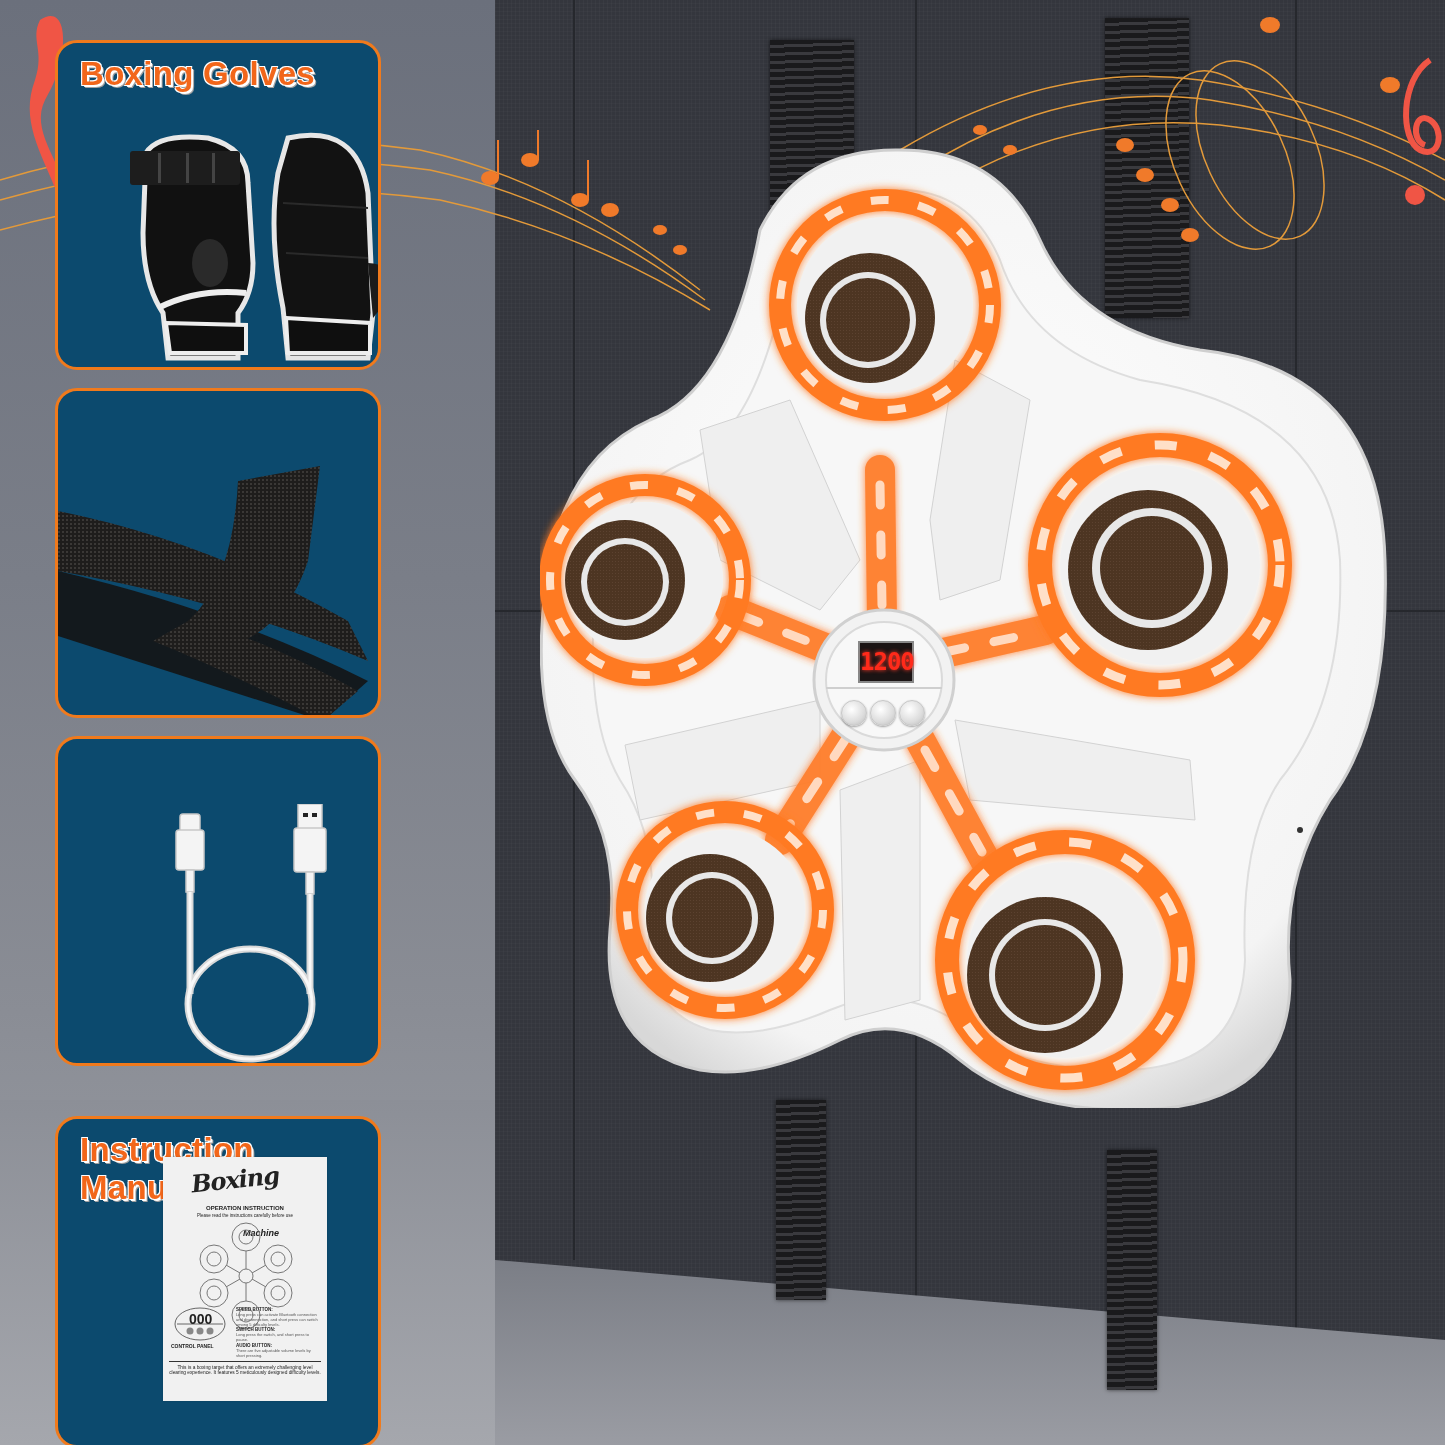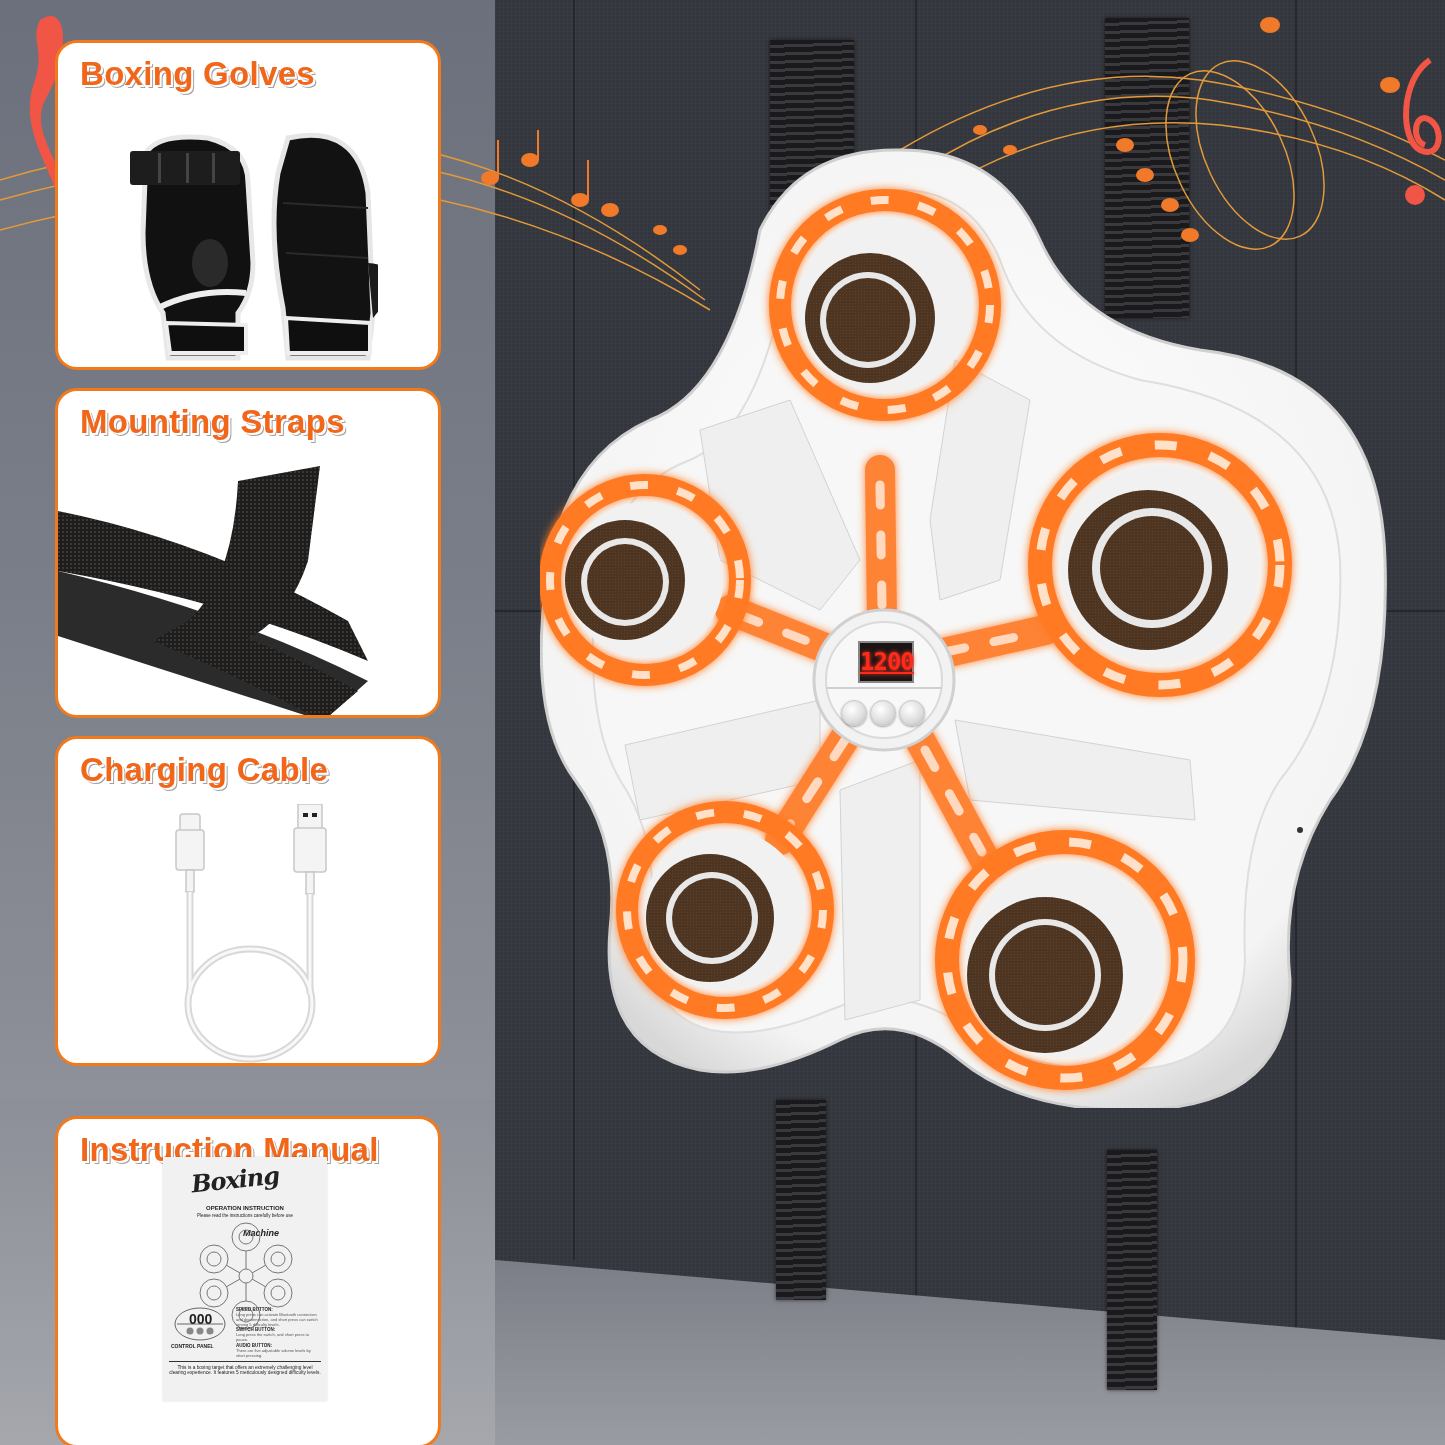--- a/index.html
+++ b/index.html
@@ -15,32 +15,32 @@
       repeating-linear-gradient(0deg,rgba(255,255,255,0.02) 0 1px,transparent 1px 4px);}
   .wall-seam{position:absolute;background:#26282d;}
   .floor{position:absolute;left:495px;top:1260px;width:950px;height:185px;
     background:linear-gradient(180deg,#7b7e86 0%,#9a9ca3 100%);
     clip-path:polygon(0 0,100% 80px,100% 100%,0 100%);}
   .floor-left{position:absolute;left:0;top:1100px;width:500px;height:345px;
     background:linear-gradient(180deg,#8c8f97,#a5a7ad);}
   .strap{position:absolute;background:
       repeating-linear-gradient(178deg,#1a1a1c 0 5px,#3a3a3e 5px 8px);
     box-shadow:0 0 4px rgba(0,0,0,.6);}
-  .card{position:absolute;left:55px;width:386px;background:#ffffff;
+  .card{position:absolute;left:55px;width:326px;background:#0c4a6e;
     border:3px solid #f07a1c;border-radius:22px;box-sizing:border-box;overflow:hidden;}
   .card-title{position:absolute;left:22px;top:12px;font-family:"Liberation Sans",sans-serif;
     font-weight:bold;font-size:33px;color:#f2661a;letter-spacing:0.3px;
     text-shadow:2px 2px 0 #fff,3px 3px 0 #a0a0a0,-1px -1px 0 #fff,1px -1px 0 #fff,-1px 1px 0 #fff;}
   .note-layer{position:absolute;left:0;top:0;width:1445px;height:400px;pointer-events:none;}
   .device{position:absolute;left:540px;top:148px;width:850px;height:960px;}
   .lcd{position:absolute;left:858px;top:641px;width:56px;height:42px;background:#1b1414;
     border:2px solid #888;box-sizing:border-box;color:#ff2a1a;
     font-family:"DejaVu Sans Mono",monospace;font-weight:bold;font-size:24px;
     text-align:center;line-height:38px;letter-spacing:-1px;
-    text-shadow:0 0 4px #ff3a2a;text-decoration:underline;}
+    text-shadow:0 0 4px #ff3a2a;}
   .ctrl-btn{position:absolute;width:24px;height:24px;border-radius:50%;
     background:radial-gradient(circle at 40% 35%,#ffffff,#dcdcdc 60%,#b9b9b9);
     box-shadow:0 1px 2px rgba(0,0,0,.35);border:1px solid #c7c7c7;}
   .manual{position:absolute;left:163px;top:1157px;width:164px;height:244px;background:#f1f1f1;
     box-shadow:0 0 2px rgba(0,0,0,.15);font-family:"Liberation Sans",sans-serif;color:#222;}
   .m-brand{position:absolute;left:28px;top:8px;font-size:24px;font-weight:bold;font-style:italic;
     font-family:"DejaVu Serif",serif;transform:rotate(-6deg);letter-spacing:-1px;}
   .m-sub{position:absolute;left:80px;top:32px;font-size:9px;font-weight:bold;font-style:italic;margin-top:39px;}
   .m-op{position:absolute;left:0;width:164px;top:48px;text-align:center;font-size:6px;font-weight:bold;}
   .m-read{position:absolute;left:0;width:164px;top:56px;text-align:center;font-size:4.5px;}
@@ -119,37 +119,35 @@
     <path d="M48 210 L128 212 L128 240 L52 240Z" fill="#0f0f0f" stroke="#eee" stroke-width="4"></path>
 
     <path d="M170 25 Q240 10 250 80 L255 200 L250 245 L170 245 L165 195 Q150 120 160 60Z" fill="#121212" stroke="#e6e6e6" stroke-width="5"></path>
     <path d="M165 90 L250 95 M168 140 L250 145" stroke="#2a2a2a" stroke-width="2"></path>
     <path d="M250 150 Q275 150 275 180 L255 205Z" fill="#1b1b1b"></path>
     <path d="M168 205 L252 210 L252 240 L170 240Z" fill="#0f0f0f" stroke="#eee" stroke-width="4"></path>
   </svg>
 </div>
 
 <div class="card" style="top:388px;height:330px;">
-  <div class="card-title">Mounting Straps</div>
   <svg style="position:absolute;left:0;top:60px;" width="386" height="270" viewBox="0 0 386 270">
     <defs>
       <pattern id="vel" width="4" height="4" patternUnits="userSpaceOnUse">
         <rect width="4" height="4" fill="#1e1d1c"></rect>
           <rect width="2" height="2" fill="#3a3836"></rect>
       </pattern>
     </defs>
     <path d="M0 60 Q150 90 290 170 L310 210 Q170 150 0 120Z" fill="url(#vel)"></path>
     <path d="M0 120 Q170 160 310 230 L265 270 L0 185Z" fill="#141414" opacity=".9"></path>
     <path d="M180 30 L262 15 L250 110 Q230 170 185 190 L130 170 Q175 130 180 30Z" fill="url(#vel)"></path>
     <path d="M130 170 Q190 180 300 240 L265 270 Q170 220 95 190Z" fill="url(#vel)"></path>
   </svg>
 </div>
 
 <div class="card" style="top:736px;height:330px;">
-  <div class="card-title">Charging Cable</div>
   <svg style="position:absolute;left:110px;top:65px;" width="170" height="260" viewBox="0 0 170 260">
     <g fill="#f4f4f4" stroke="#c8c8c8" stroke-width="1.5">
       <rect x="12" y="10" width="20" height="18" rx="3"></rect>
       <rect x="8" y="26" width="28" height="40" rx="3"></rect>
       <rect x="130" y="0" width="24" height="25"></rect>
       <rect x="126" y="24" width="32" height="44" rx="3"></rect>
       <rect x="18" y="66" width="8" height="22"></rect>
       <rect x="138" y="68" width="8" height="22"></rect>
     </g>
     <rect x="135" y="9" width="5" height="4" fill="#222"></rect>

